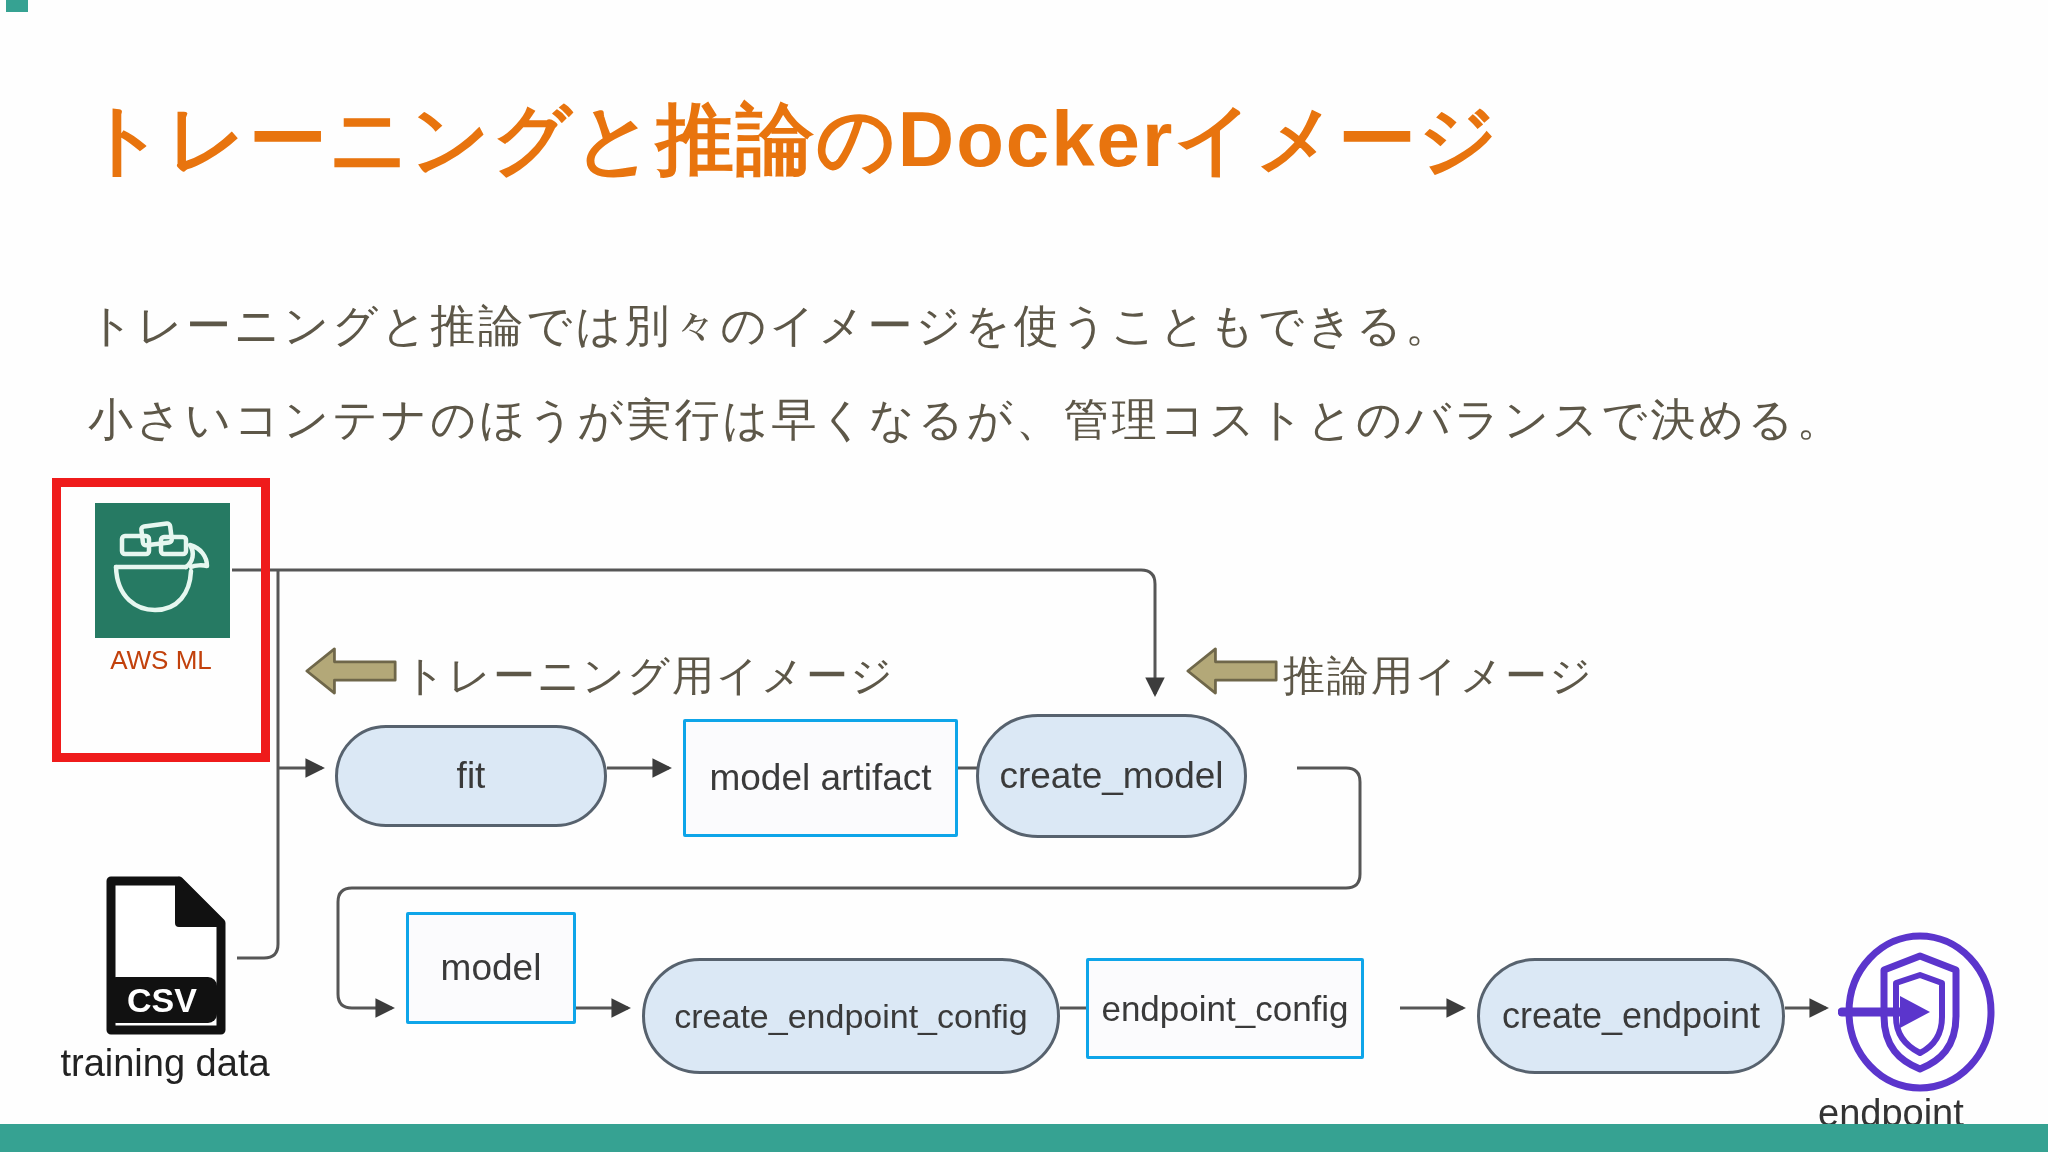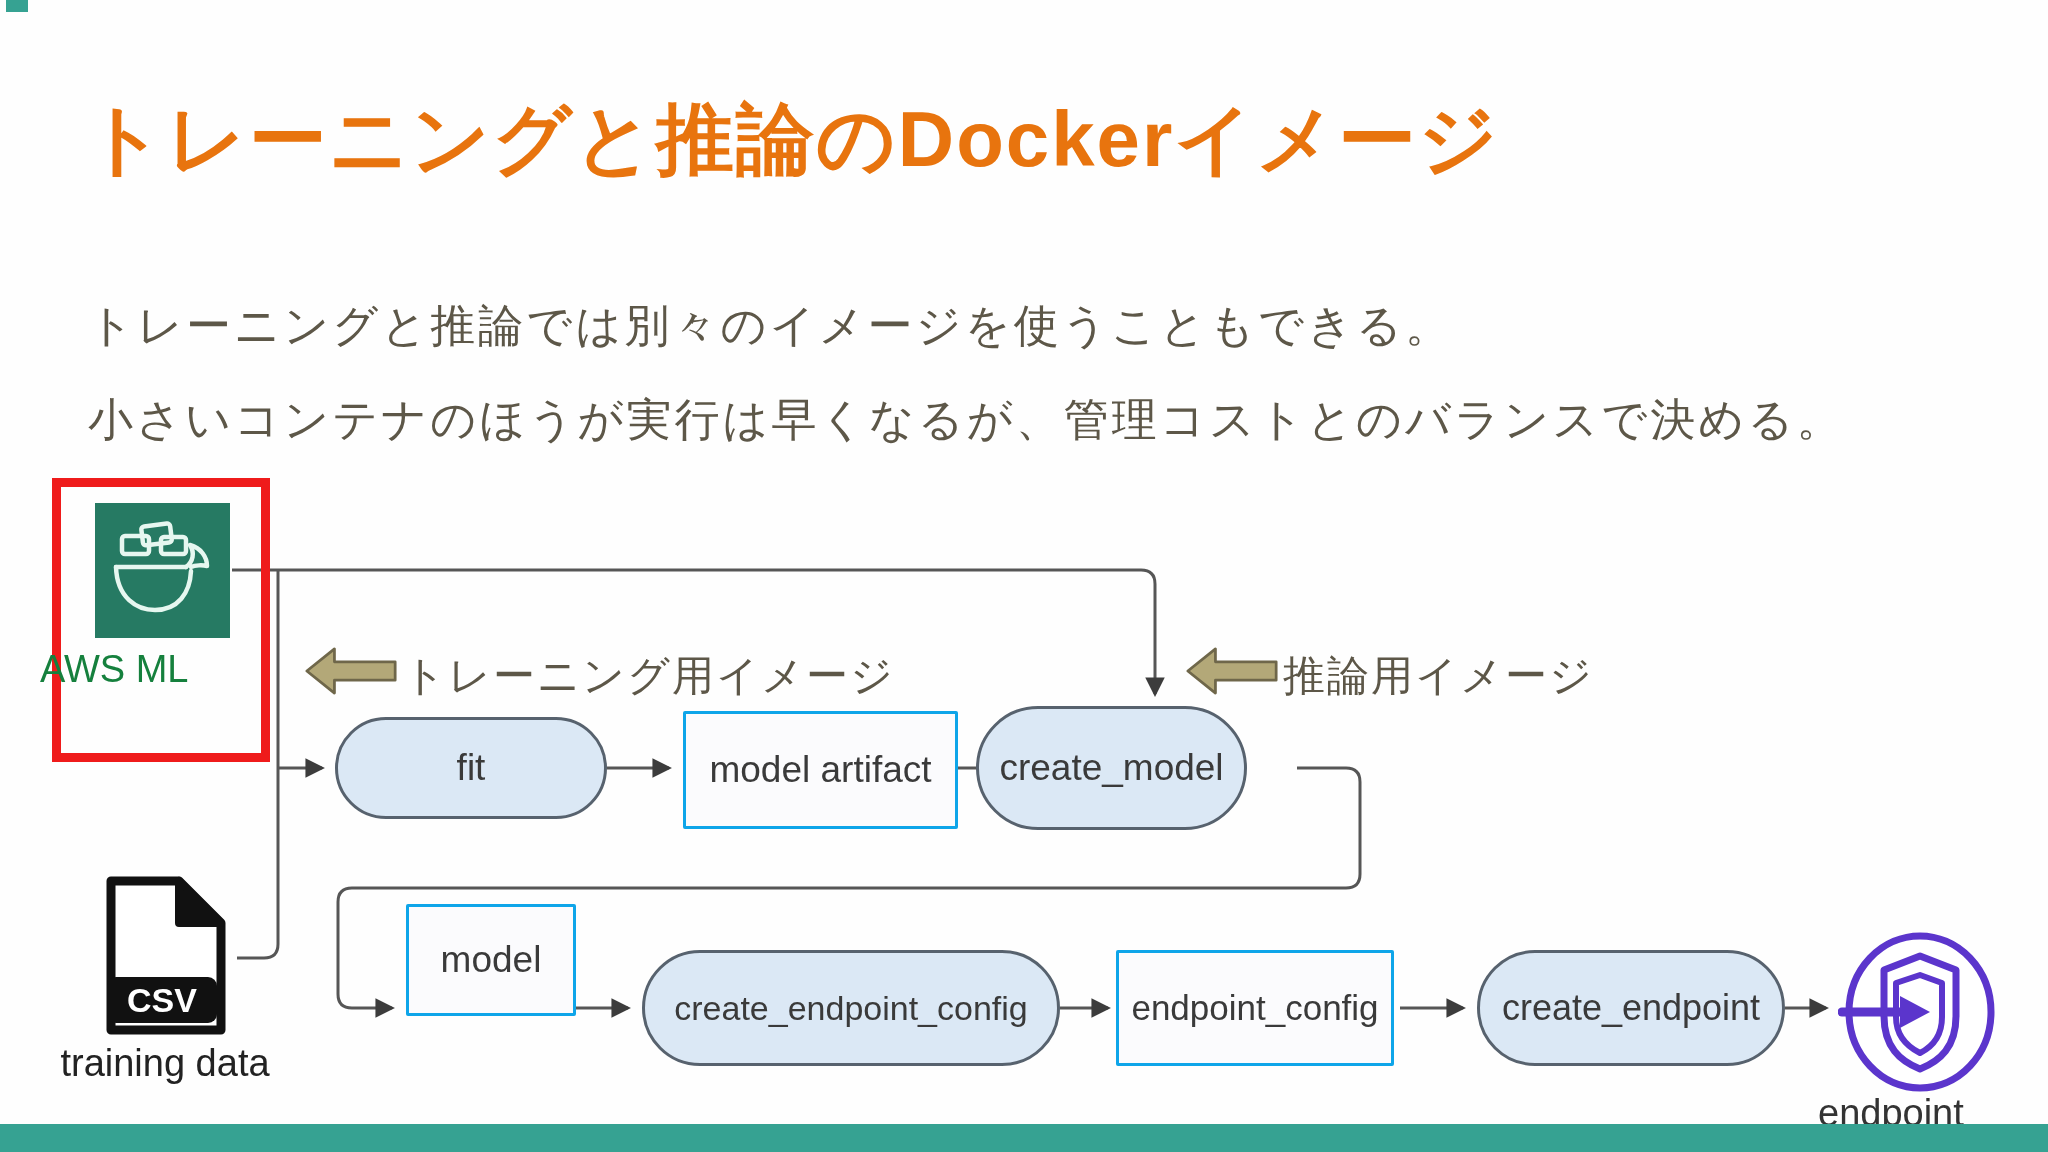--- a/index.html
+++ b/index.html
@@ -28,42 +28,42 @@
 
   
   .highlight-box{
     left:52px;top:478px;width:218px;height:284px;
     border:9px solid #ef1b1b;box-sizing:border-box;z-index:5;background:transparent;
   }
 
   
   .docker-icon{left:95px;top:503px;width:135px;height:135px;background:#267a63;z-index:4;}
   .docker-label{
-    left:40px;top:640px;width:242px;z-index:6;
-    font-size:38px;color:#15803d;line-height:1.55;
+    left:40px;top:640px;width:242px;text-align:center;z-index:6;
+    font-size:26px;color:#c2410c;line-height:1.55;
   }
 
   
   .csv-icon{left:97px;top:873px;width:135px;height:165px;z-index:4;}
   .training-data-label{left:30px;top:1042px;width:270px;text-align:center;font-size:38px;color:#222;}
 
   
   .node{
     display:flex;align-items:center;justify-content:center;
-    box-sizing:border-box;color:#3a3a3a;z-index:3;text-align:center;
+    box-sizing:border-box;color:#3a3a3a;z-index:3;text-align:center;margin-top:8px;
   }
   .stadium{background:#dbe8f5;border:3px solid #57626e;border-radius:999px;}
   .rectnode{background:#fbfbfd;border:3px solid #0ea5e9;border-radius:2px;}
 
   .n-fit{left:335px;top:717px;width:272px;height:102px;font-size:37px;}
   .n-model-artifact{left:683px;top:711px;width:275px;height:118px;font-size:37px;}
   .n-create-model{left:976px;top:706px;width:271px;height:124px;font-size:37px;}
   .n-model{left:406px;top:904px;width:170px;height:112px;font-size:37px;}
   .n-cec{left:642px;top:950px;width:418px;height:116px;font-size:34px;}
-  .n-ec{left:1116px;top:950px;width:278px;height:116px;font-size:35px;}
+  .n-ec{left:1086px;top:950px;width:278px;height:101px;font-size:35px;}
   .n-ce{left:1477px;top:950px;width:308px;height:116px;font-size:36px;}
 
   
   .ann-arrow{width:92px;height:50px;z-index:4;}
   .ann-arrow.a1{left:305px;top:646px;}
   .ann-arrow.a2{left:1186px;top:646px;}
   .ann-label{font-size:42px;color:#5d5748;letter-spacing:2px;white-space:nowrap;z-index:4;}
   .ann-label.t1{left:403px;top:648px;}
   .ann-label.t2{left:1283px;top:648px;}
 

